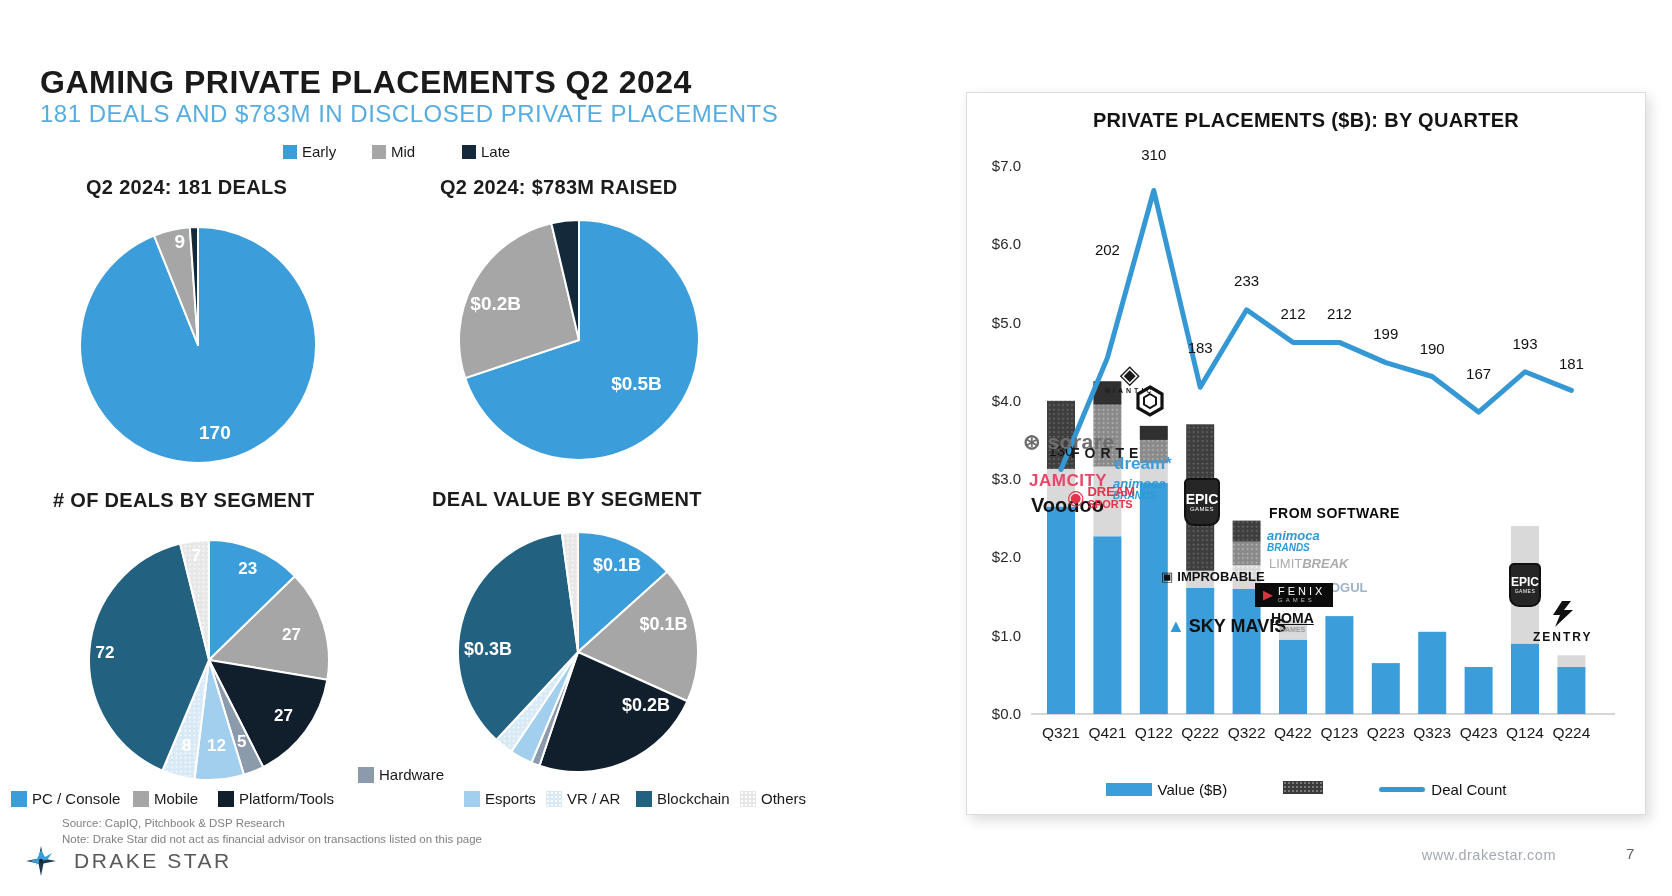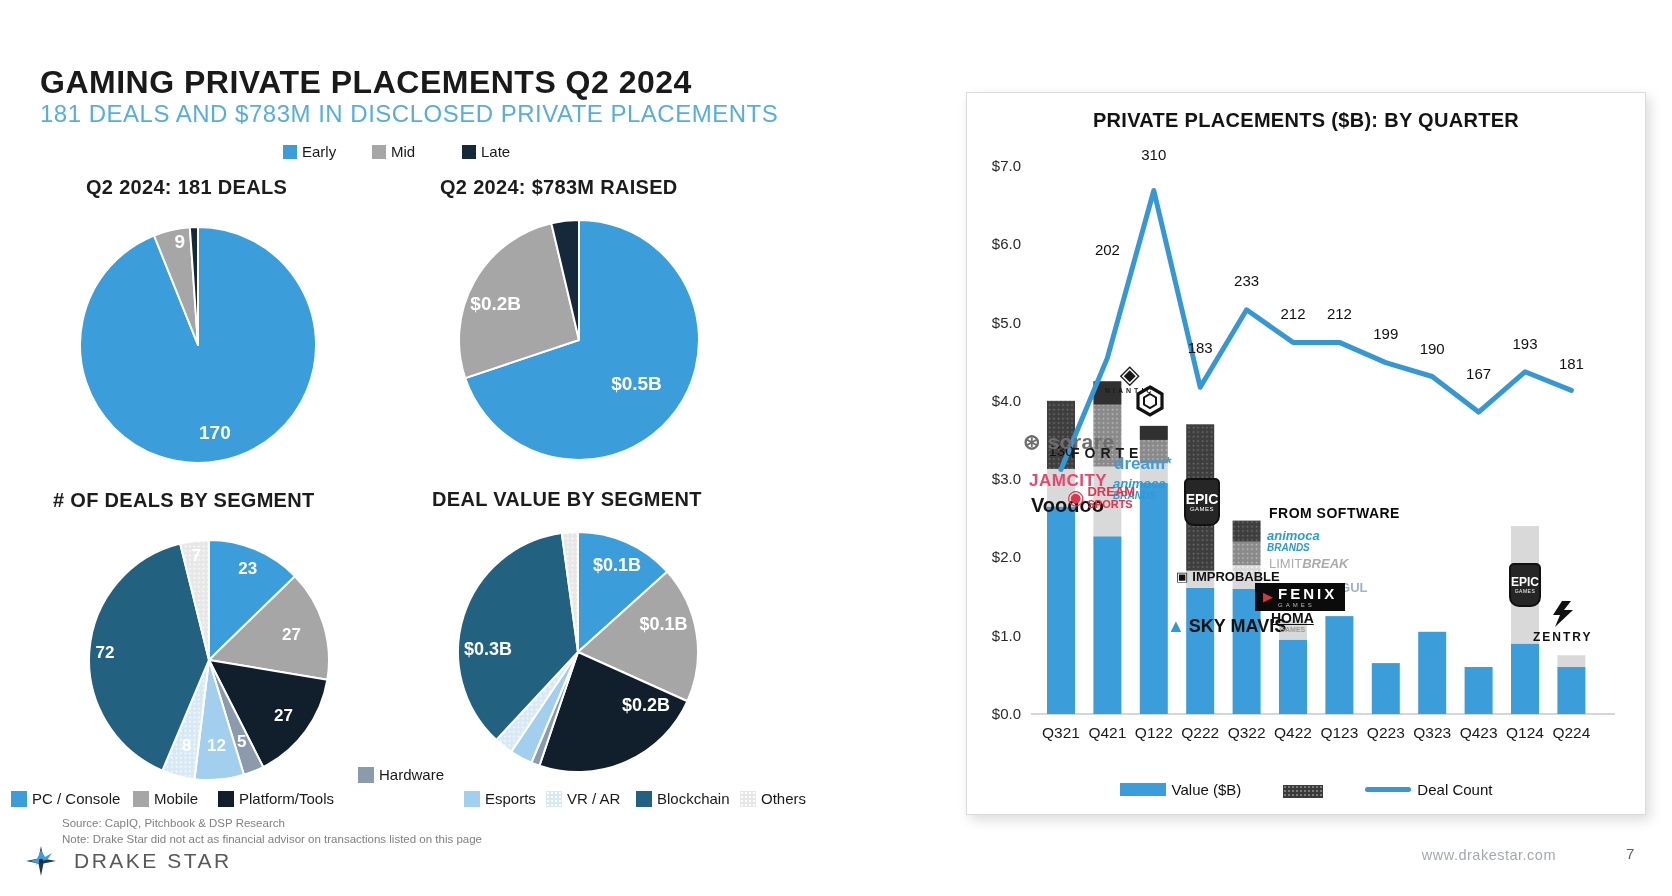--- a/index.html
+++ b/index.html
@@ -26,21 +26,21 @@
   .brand .brand-text { font-size:21px; letter-spacing:2.5px; color:#58595B; font-weight:500; }
 
   .panel { position:absolute; left:966px; top:92px; width:680px; height:723px;
            background:#fff; border:1px solid #DCDCDC;
            box-shadow:4px 5px 12px rgba(0,0,0,.14); }
   .panel-title { position:absolute; left:0; right:0; top:16px; text-align:center;
                  font-size:20px; font-weight:700; letter-spacing:.3px; color:#141414; }
   #combo { position:absolute; left:0; top:0; width:680px; height:723px; }
   #logo-layer { position:absolute; inset:0; pointer-events:none; }
   #combo-legend { position:absolute; left:0; right:0; top:688px; display:flex;
-                  justify-content:center; align-items:flex-end; gap:42px; }
+                  justify-content:center; align-items:flex-start; gap:56px; }
   #combo-legend .citem { display:flex; align-items:center; gap:6px; font-size:15px; color:#111; }
   .sw-bar-blue { width:46px; height:13px; background:#3B9DD9; }
   .sw-bar-dark { width:40px; height:13px; background:#3A3A3A;
                  background-image:radial-gradient(circle at 2px 2px, #7a7a7a 1px, transparent 1.4px);
                  background-size:4px 4px; }
   .sw-line { width:46px; height:5px; border-radius:3px; background:#3598D4; }
 
   .logo { position:absolute; white-space:nowrap; line-height:1.04; }
   .logo .lines { display:flex; flex-direction:column; }
   .badge-epic { background:#262626; border-radius:5px 5px 10px 10px; color:#fff;
@@ -313,26 +313,26 @@
         </div>
         <div class="logo" style="left: 302px; top: 413px; color: rgb(10, 10, 10); font-size: 14px; font-weight: 900; letter-spacing: 0.5px;">FROM SOFTWARE</div>
         <div class="logo" style="left: 300px; top: 436px; display: flex;">
           <span class="lines">
             <span style="font-size:13px;font-weight:800;color:#2E9AD6;font-style:italic;">animoca</span>
             <span style="font-size:10px;font-weight:800;color:#2E9AD6;font-style:italic;">BRANDS</span>
           </span>
         </div>
         <div class="logo" style="left: 302px; top: 464px; font-size: 13px;"><span style="color:#ABABAB;font-weight:400;">LIMIT</span><span style="color:#ABABAB;font-weight:700;font-style:italic;">BREAK</span></div>
         <div class="logo" style="left: 302px; top: 488px; font-size: 13px;"><span style="color:#D8527C;margin-right:4px">◆</span><span style="color:#D8527C;font-weight:700;">LOOT</span><span style="color:#9FB3C8;font-weight:700;">MOGUL</span></div>
-        <div class="logo" style="left: 194px; top: 477px; font-size: 13px; margin-left: 15px;"><span style="color:#111111;margin-right:4px">▣</span><span style="color:#111111;font-weight:800;">IMPROBABLE</span></div>
+        <div class="logo" style="left: 194px; top: 477px; font-size: 13px;"><span style="color:#111111;margin-right:4px">▣</span><span style="color:#111111;font-weight:800;">IMPROBABLE</span></div>
         <div class="logo" style="left: 200px; top: 500px; font-size: 18px; margin-top: 24px;"><span style="color:#2E9AD6;margin-right:4px">▲</span><span style="color:#111111;font-weight:800;">SKY MAVIS</span></div>
         <div class="logo badge-fenix" style="left: 288px; top: 490px;">
           <span style="color:#D8363F;font-size:13px">▶</span>
           <span class="lines">
-            <span style="font-size:15px;font-weight:700;letter-spacing:3px">FENIX</span>
+            <span style="font-size:11px;font-weight:400;letter-spacing:3px">FENIX</span>
             <span style="font-size:6px;letter-spacing:3px;color:#bbb">GAMES</span>
           </span>
         </div>
         <div class="logo" style="left: 304px; top: 518px; display: flex;">
           <span class="lines">
             <span style="font-size:14px;font-weight:900;color:#111111;text-align:right;text-decoration:underline;">HOMA</span>
             <span style="font-size:7px;font-weight:700;color:#999999;text-align:center;">GAMES</span>
           </span>
         </div>
         <div class="logo badge-epic" style="left: 542px; top: 470px; width: 32px; height: 44px;">

